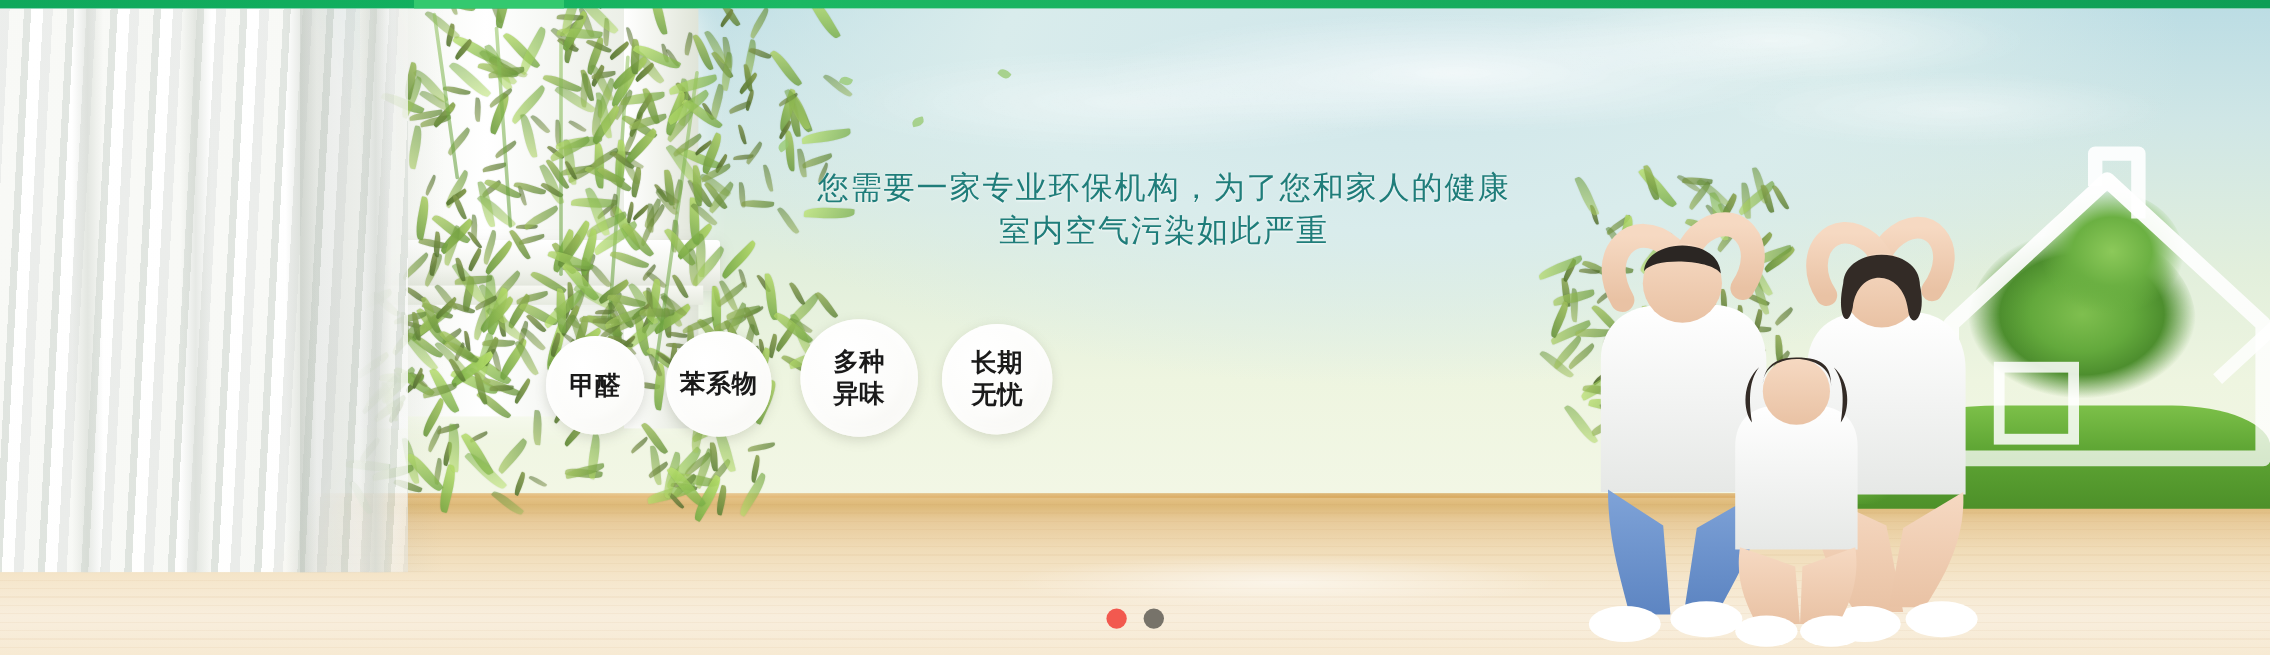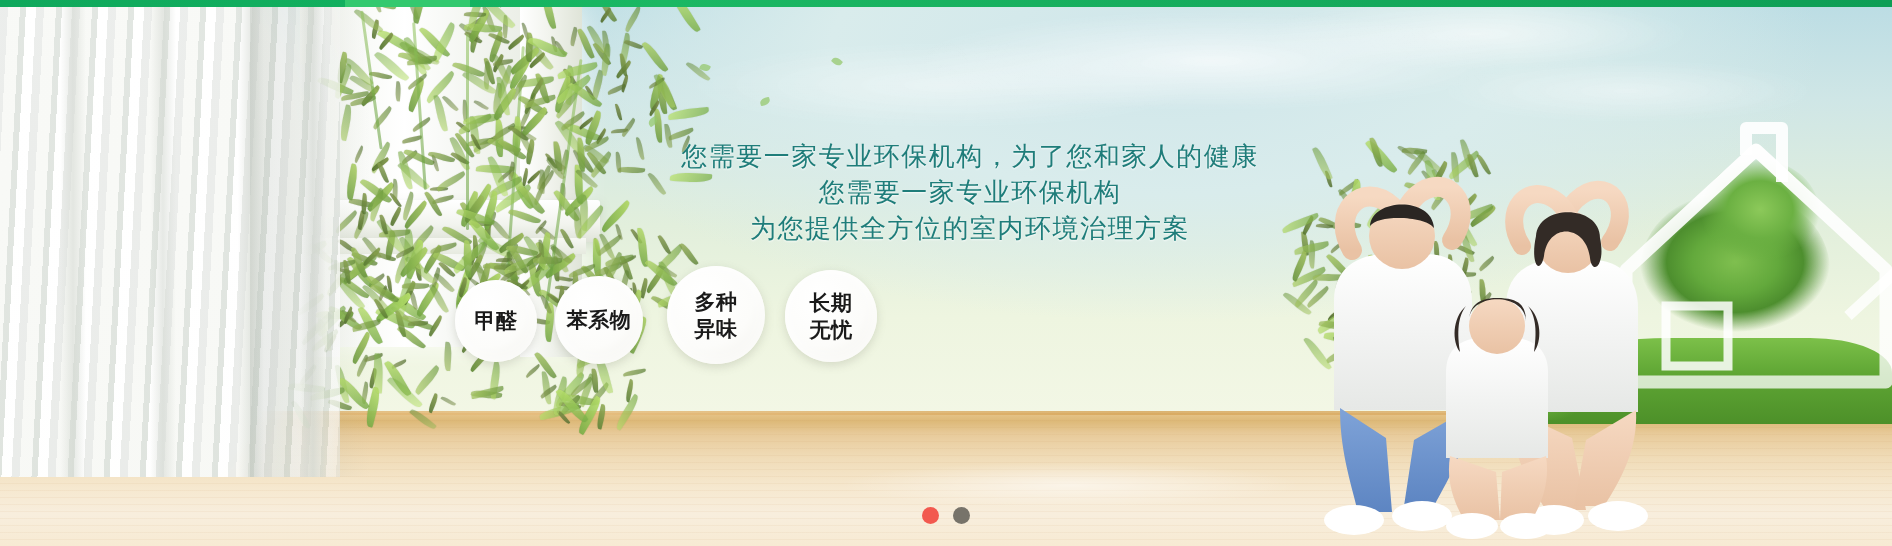--- a/index.html
+++ b/index.html
@@ -820,22 +820,21 @@
     <ellipse cx="226" cy="406" rx="26" ry="13" fill="#ffffff"></ellipse>
   </svg>
 
   <div class="petal" style="left:700px;  top:64px;  transform:rotate(25deg);"></div>
   <div class="petal" style="left:760px;  top:98px;  transform:rotate(-15deg);"></div>
   <div class="petal" style="left:832px;  top:58px;  transform:rotate(40deg);"></div>
   <div class="petal" style="left:648px;  top:118px; transform:rotate(-35deg);"></div>
 
   <div class="headline">
     <div class="l1">您需要一家专业环保机构，为了您和家人的健康</div>
-    <div class="l2">您需要一家专业环保机构</div>
-    <div class="l3">为您提供全方位的室内环境治理方案</div>
+    <div class="l2">室内空气污染如此严重</div>
   </div>
 
   <div class="badges">
     <div class="badge b1">
       <span>甲醛</span>
     </div>
     <div class="badge b2">
       <span>苯系物</span>
     </div>
     <div class="badge b3">

